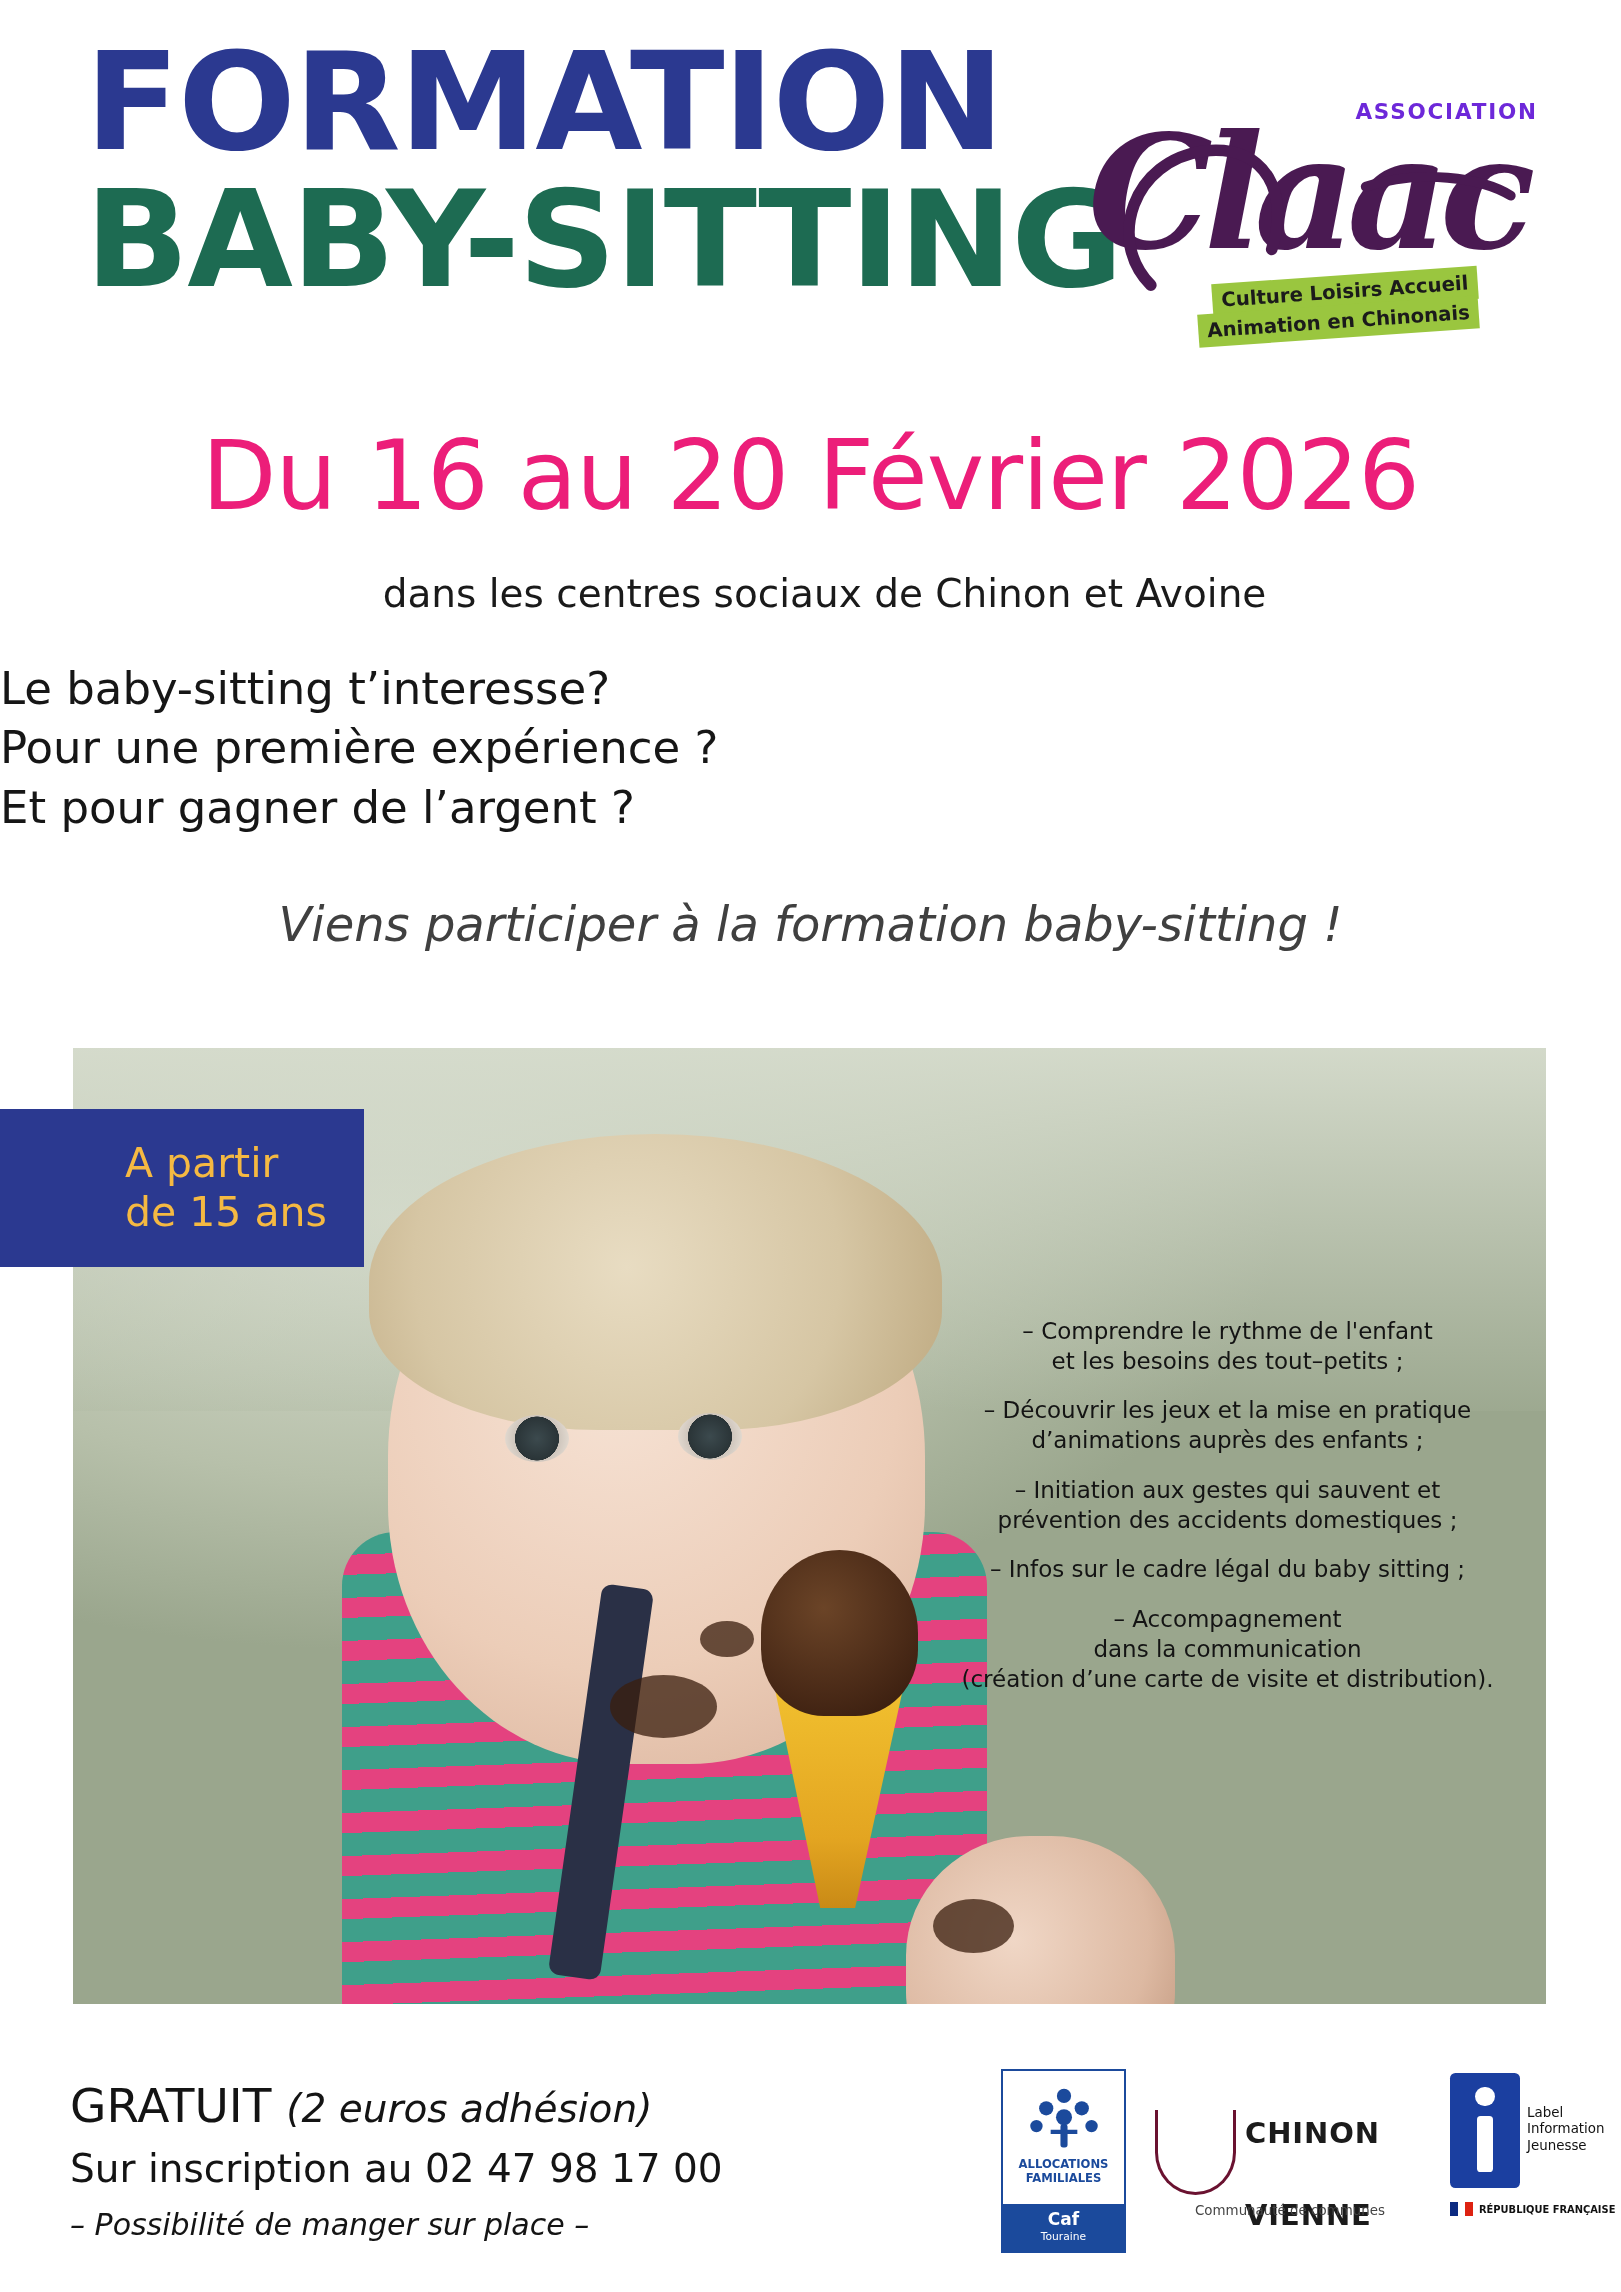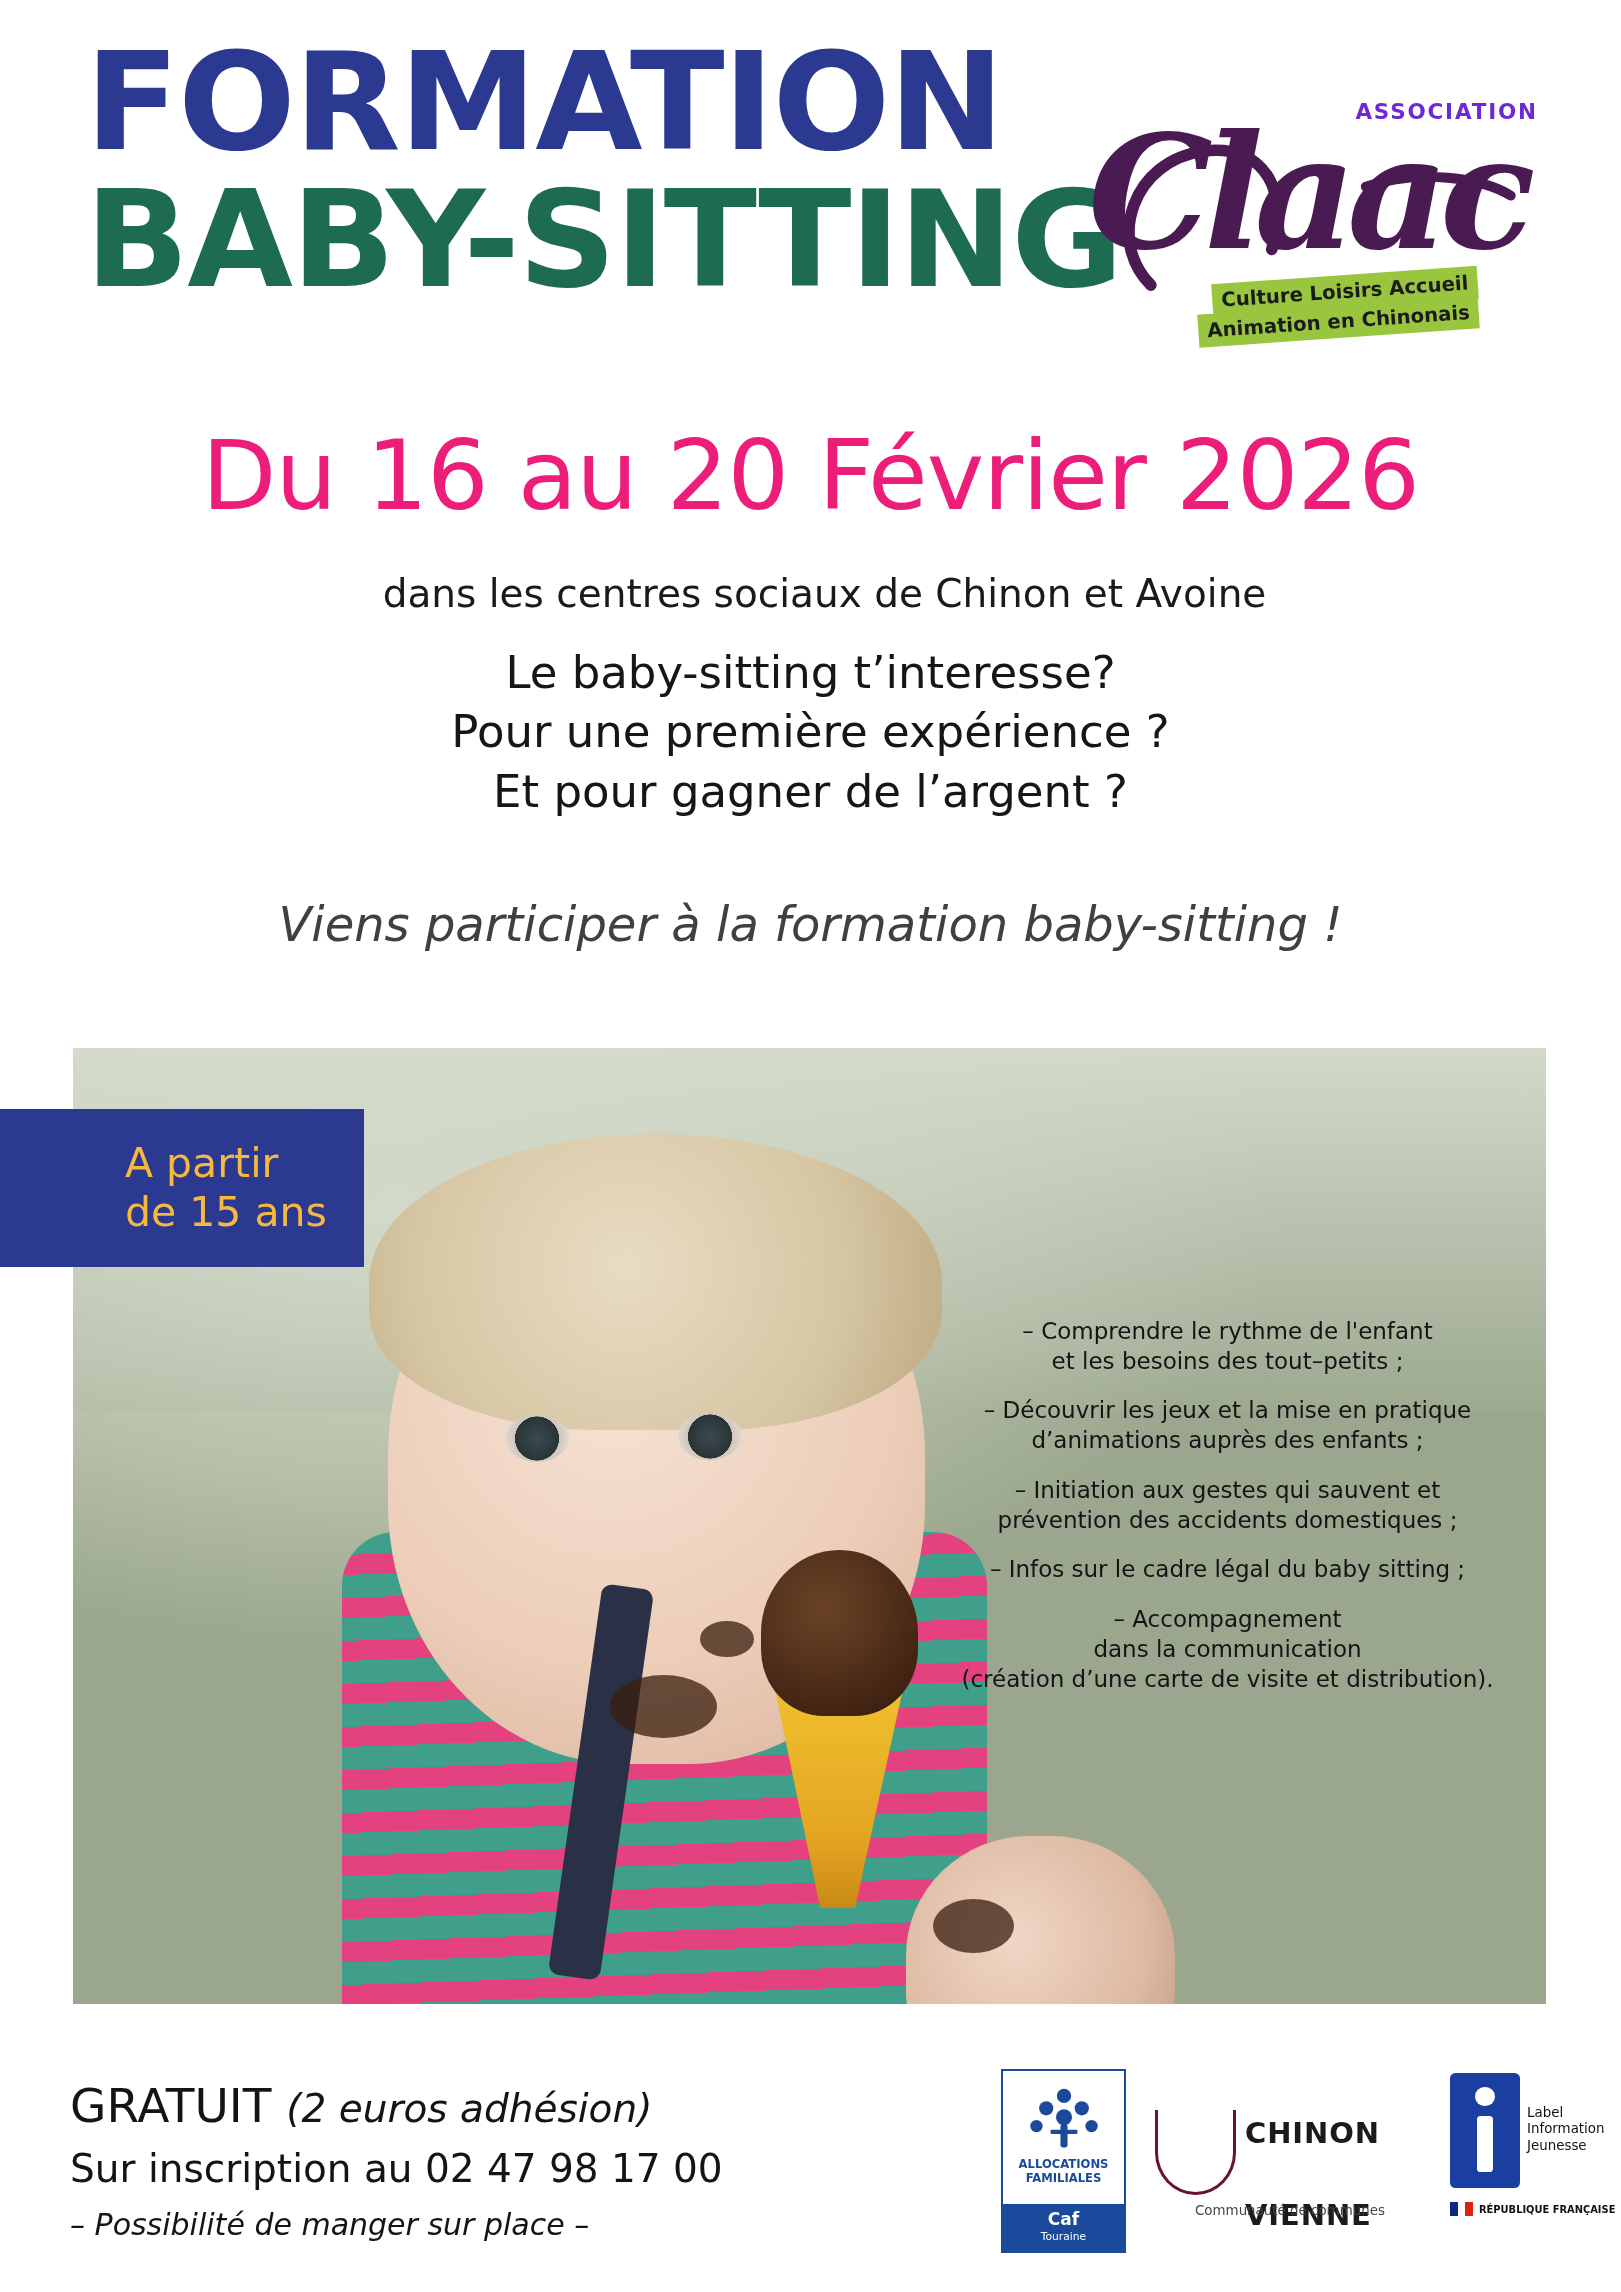--- a/index.html
+++ b/index.html
@@ -104,22 +104,22 @@
     text-align: center;
     color: #1a1a1a;
     font-size: 39px;
     padding-left: 28px;
   }
 
   
   .questions {
     position: absolute;
     left: 0; right: 0;
-    top: 643px;
-    text-align: center;
+    top: 659px;
+    text-align: left;
     color: #161616;
     font-size: 45px;
     line-height: 1.32;
   }
   .callout {
     position: absolute;
     left: 0; right: 0;
     top: 896px;
     text-align: center;
     color: #404040;

